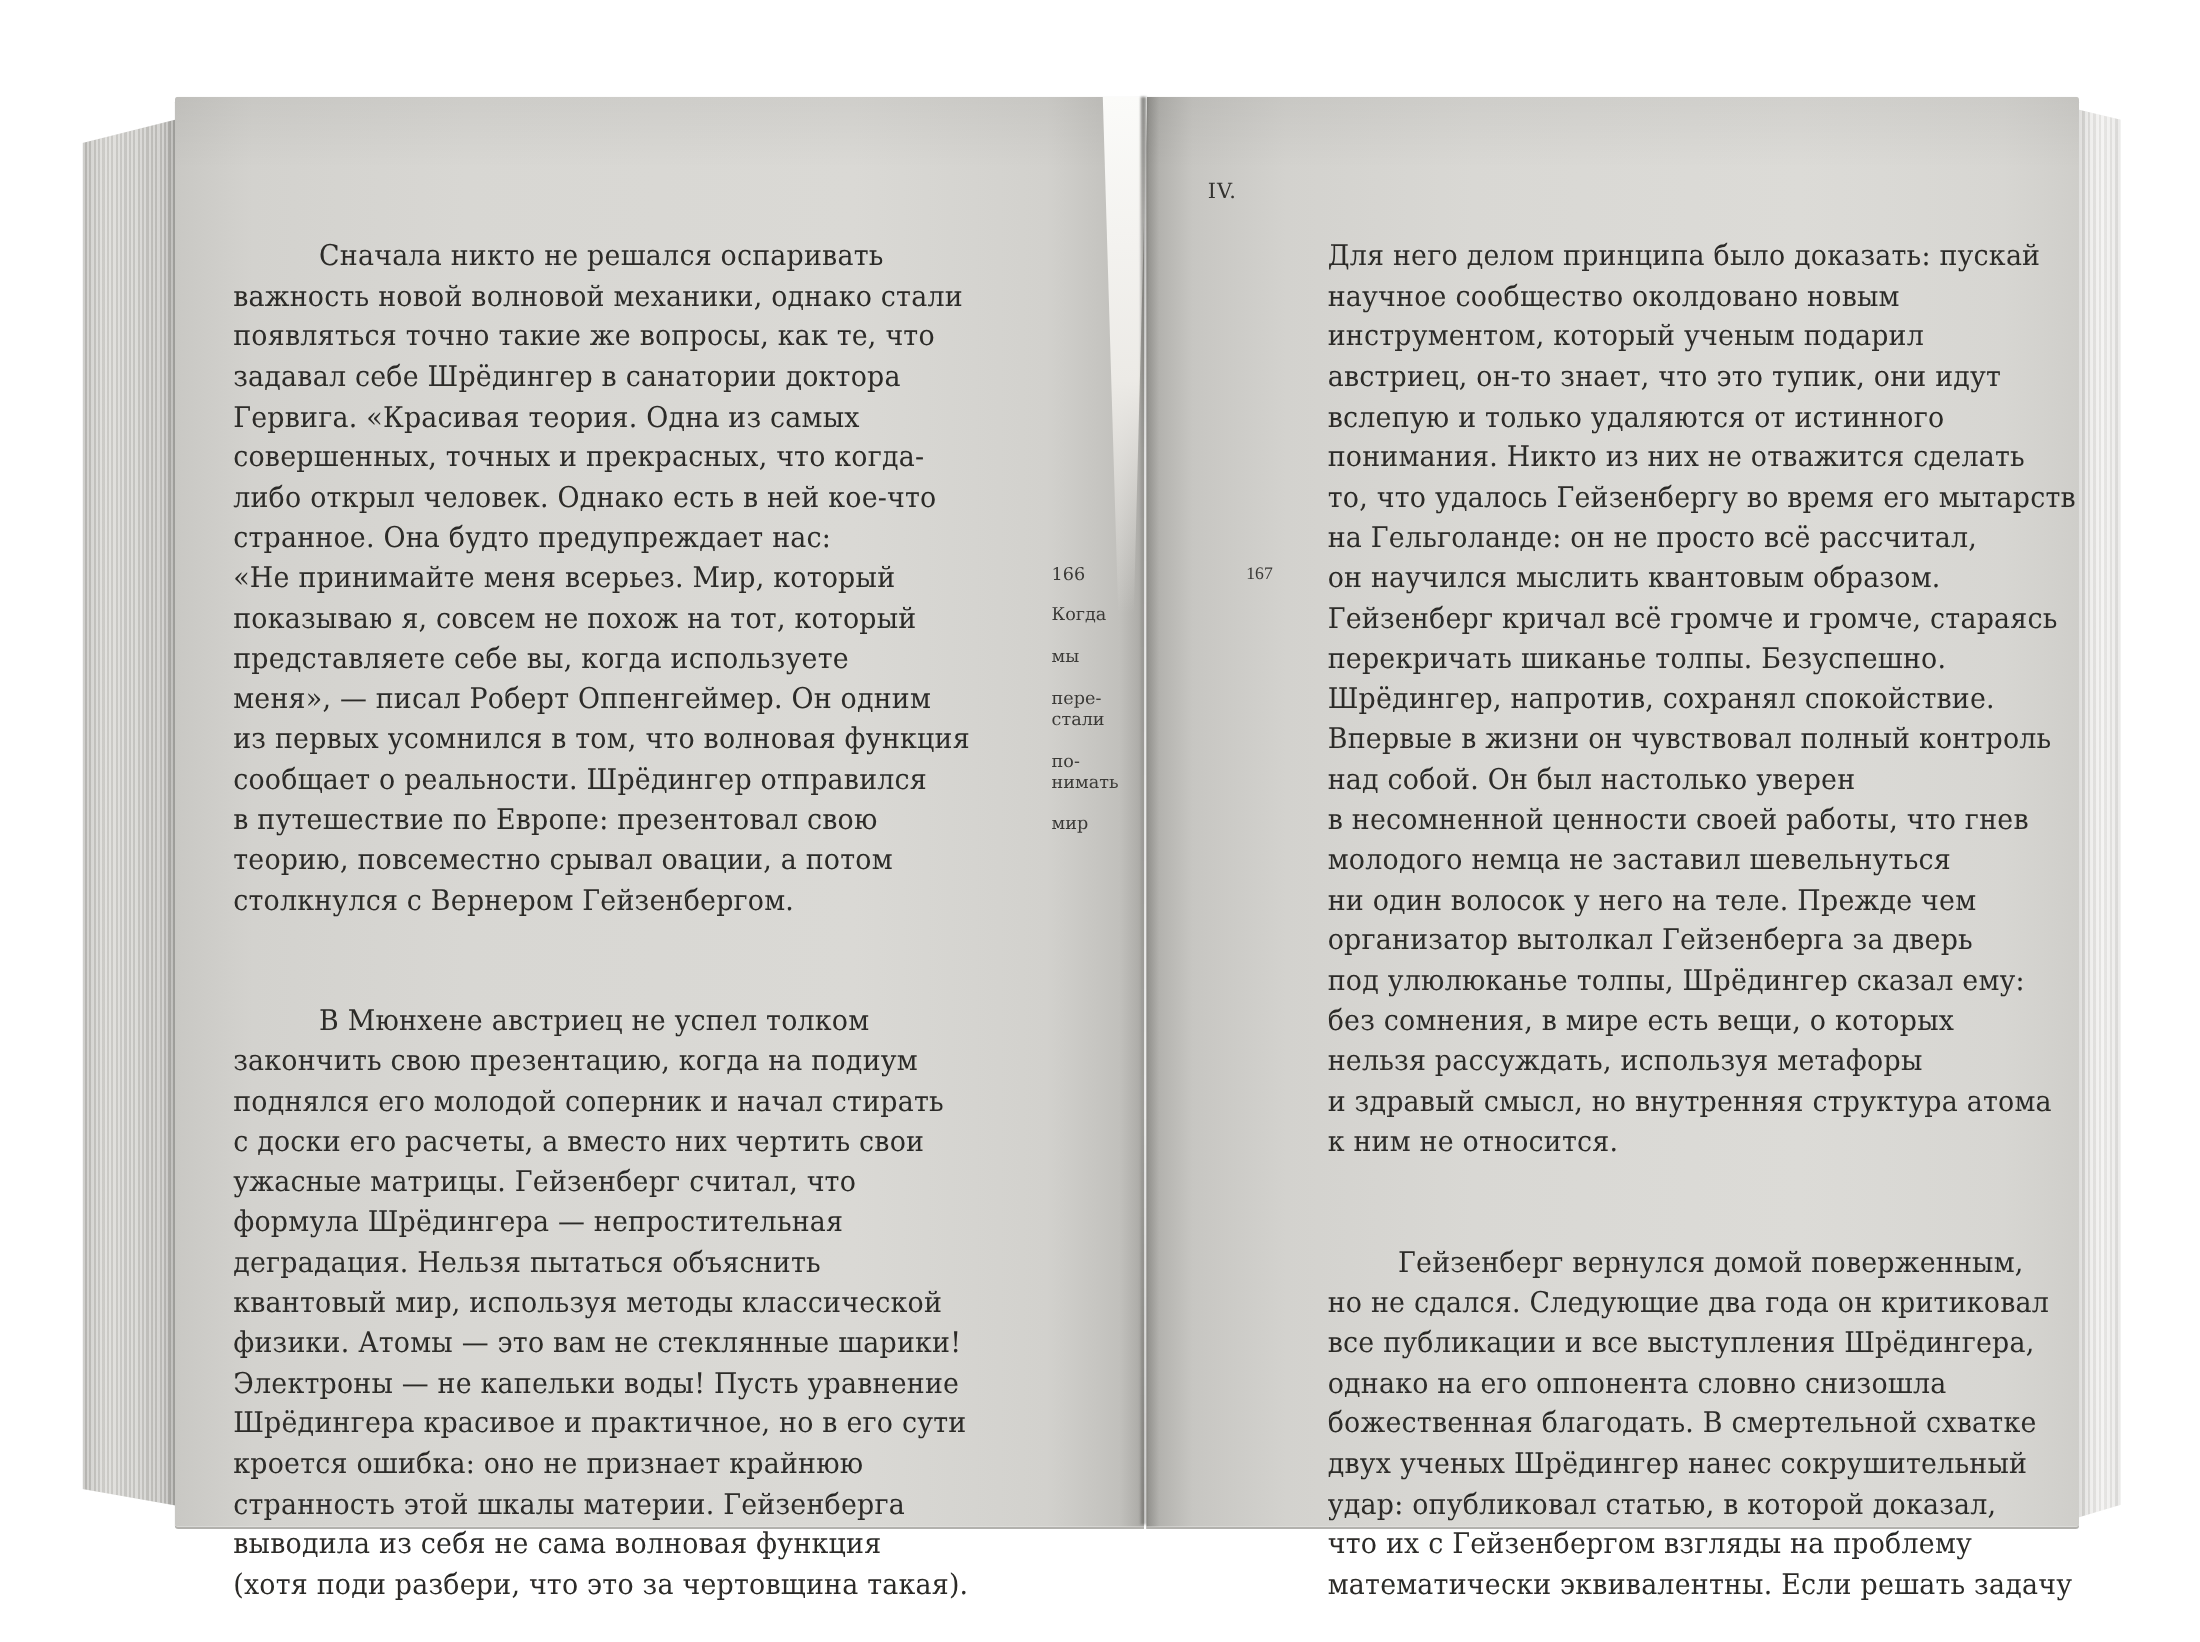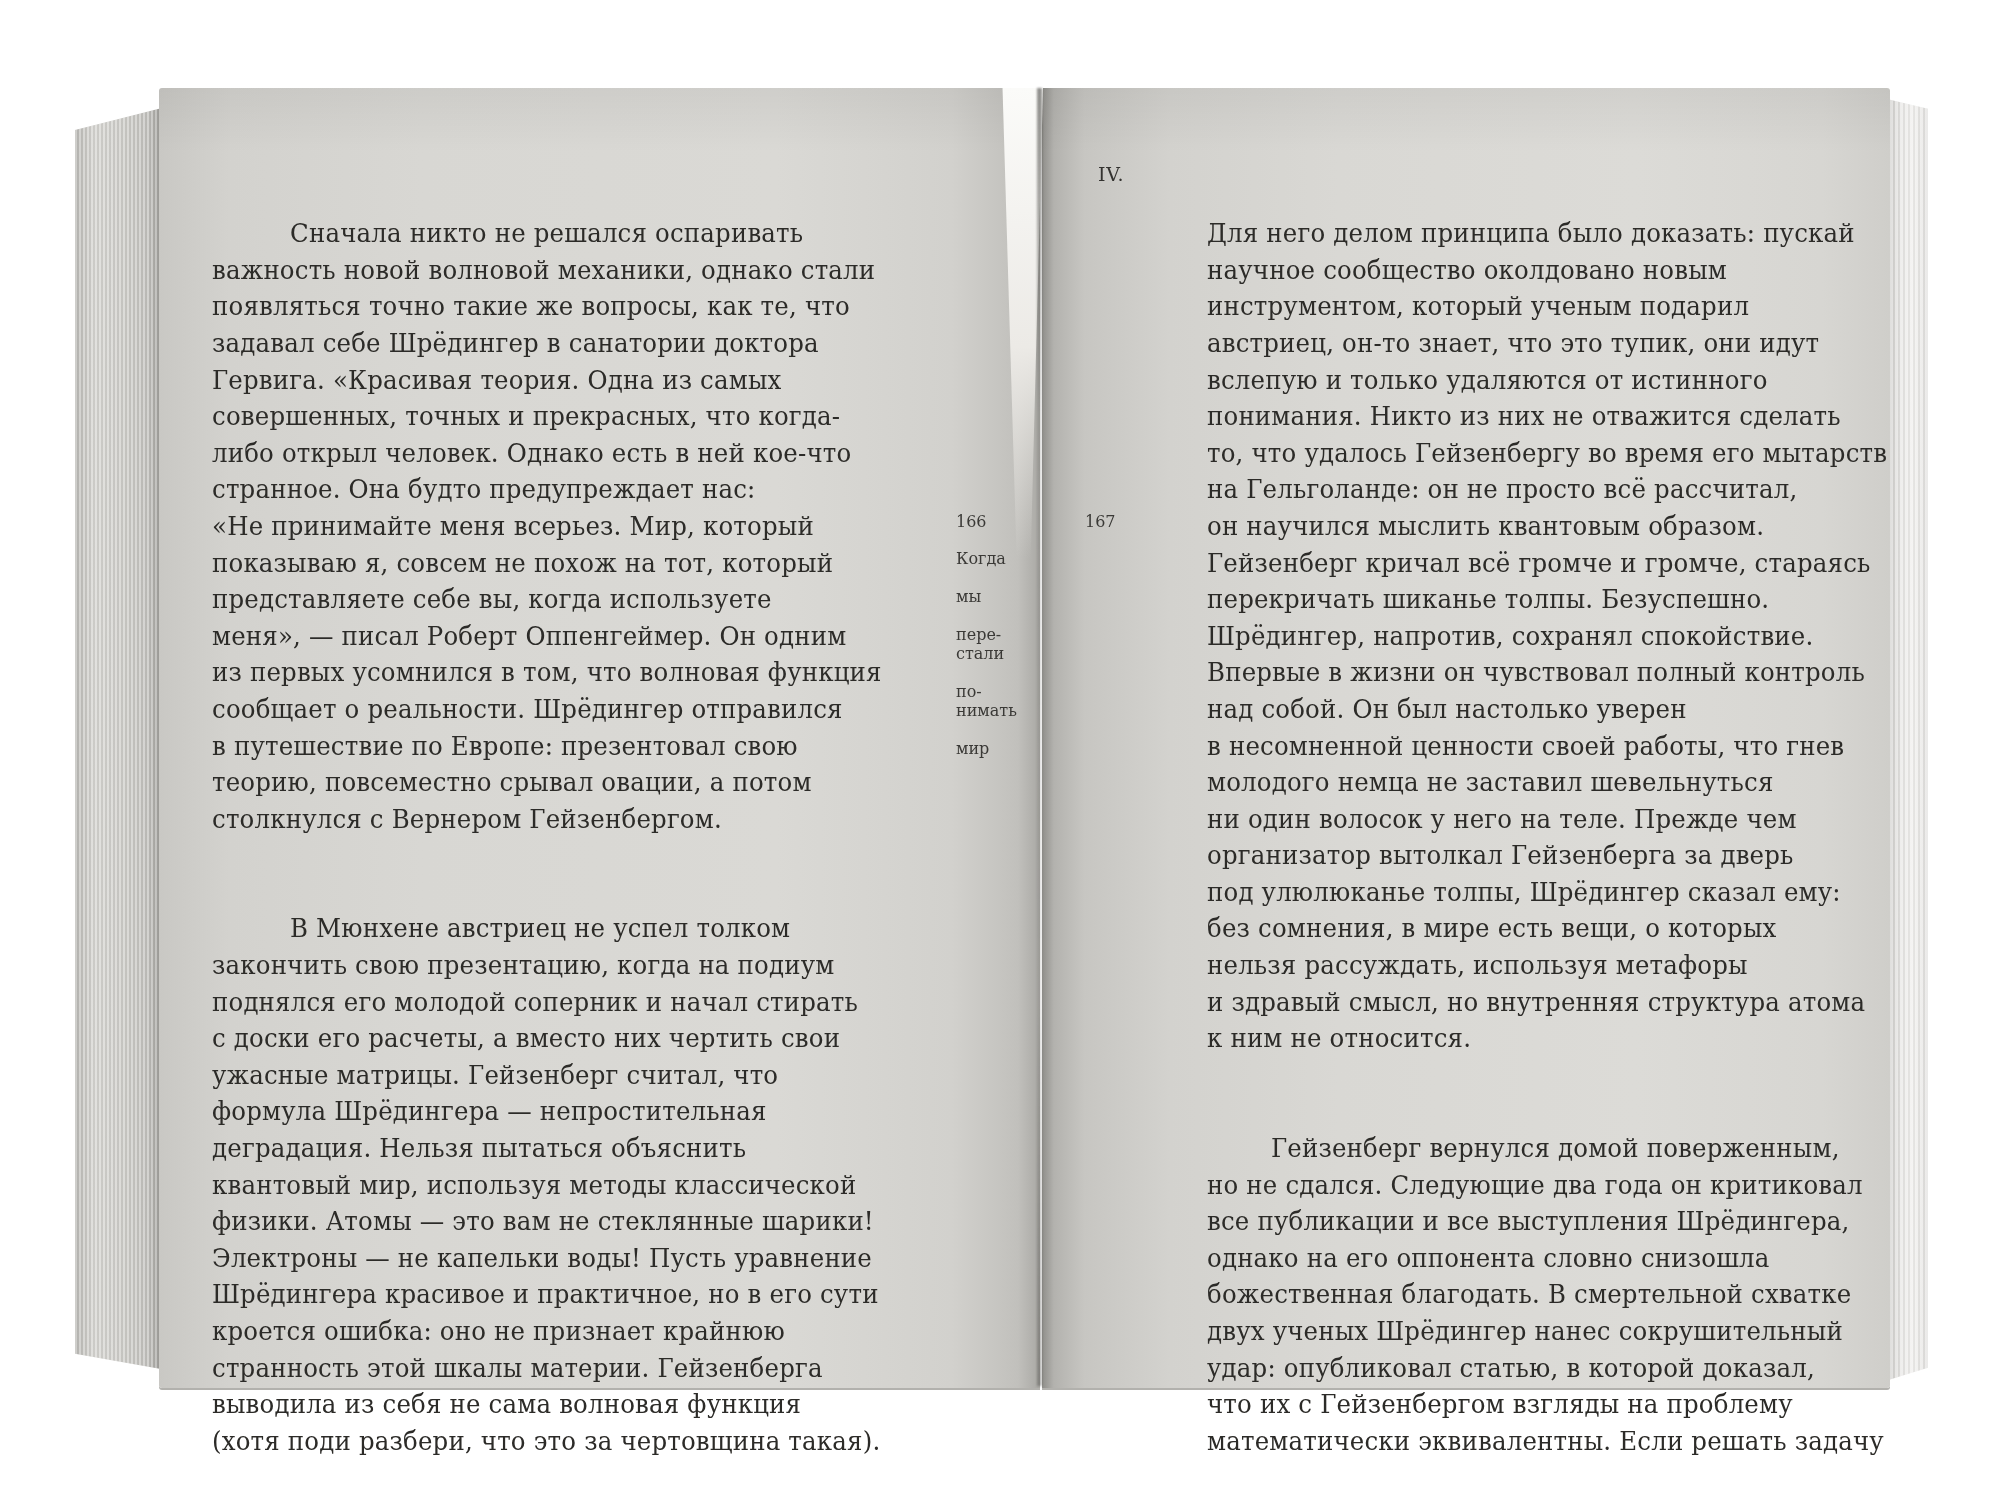--- a/index.html
+++ b/index.html
@@ -53,21 +53,21 @@
     white-space:pre;transform:scaleX(.94);transform-origin:0 0;color:#2c2b28;
   }
   .body-text-left{left:137px;top:54px;}
   .body-text-right{left:1132px;top:54px;}
   .para{white-space:pre;}
   .para.indented{text-indent:83px;}
   .para.indented-sm{text-indent:68px;}
 
   .margin-col{position:absolute;width:120px;font-size:16px;line-height:19px;color:#3a3936;}
   .margin-col-left{left:845px;top:424px;margin-left:36px;}
-  .margin-col-right{left:1010px;top:424px;}
+  .margin-col-right{left:1058px;top:424px;font-family:Liberation Serif, serif;}
   .page-number{white-space:pre;}
   .running-words{white-space:pre-line;margin-top:18px;}
   .chapter-number{
     position:absolute;left:1023px;top:75px;font-size:19px;letter-spacing:.8px;color:#33322f;
   }
 </style>
 </head>
 <body>
 
 <div class="book">

